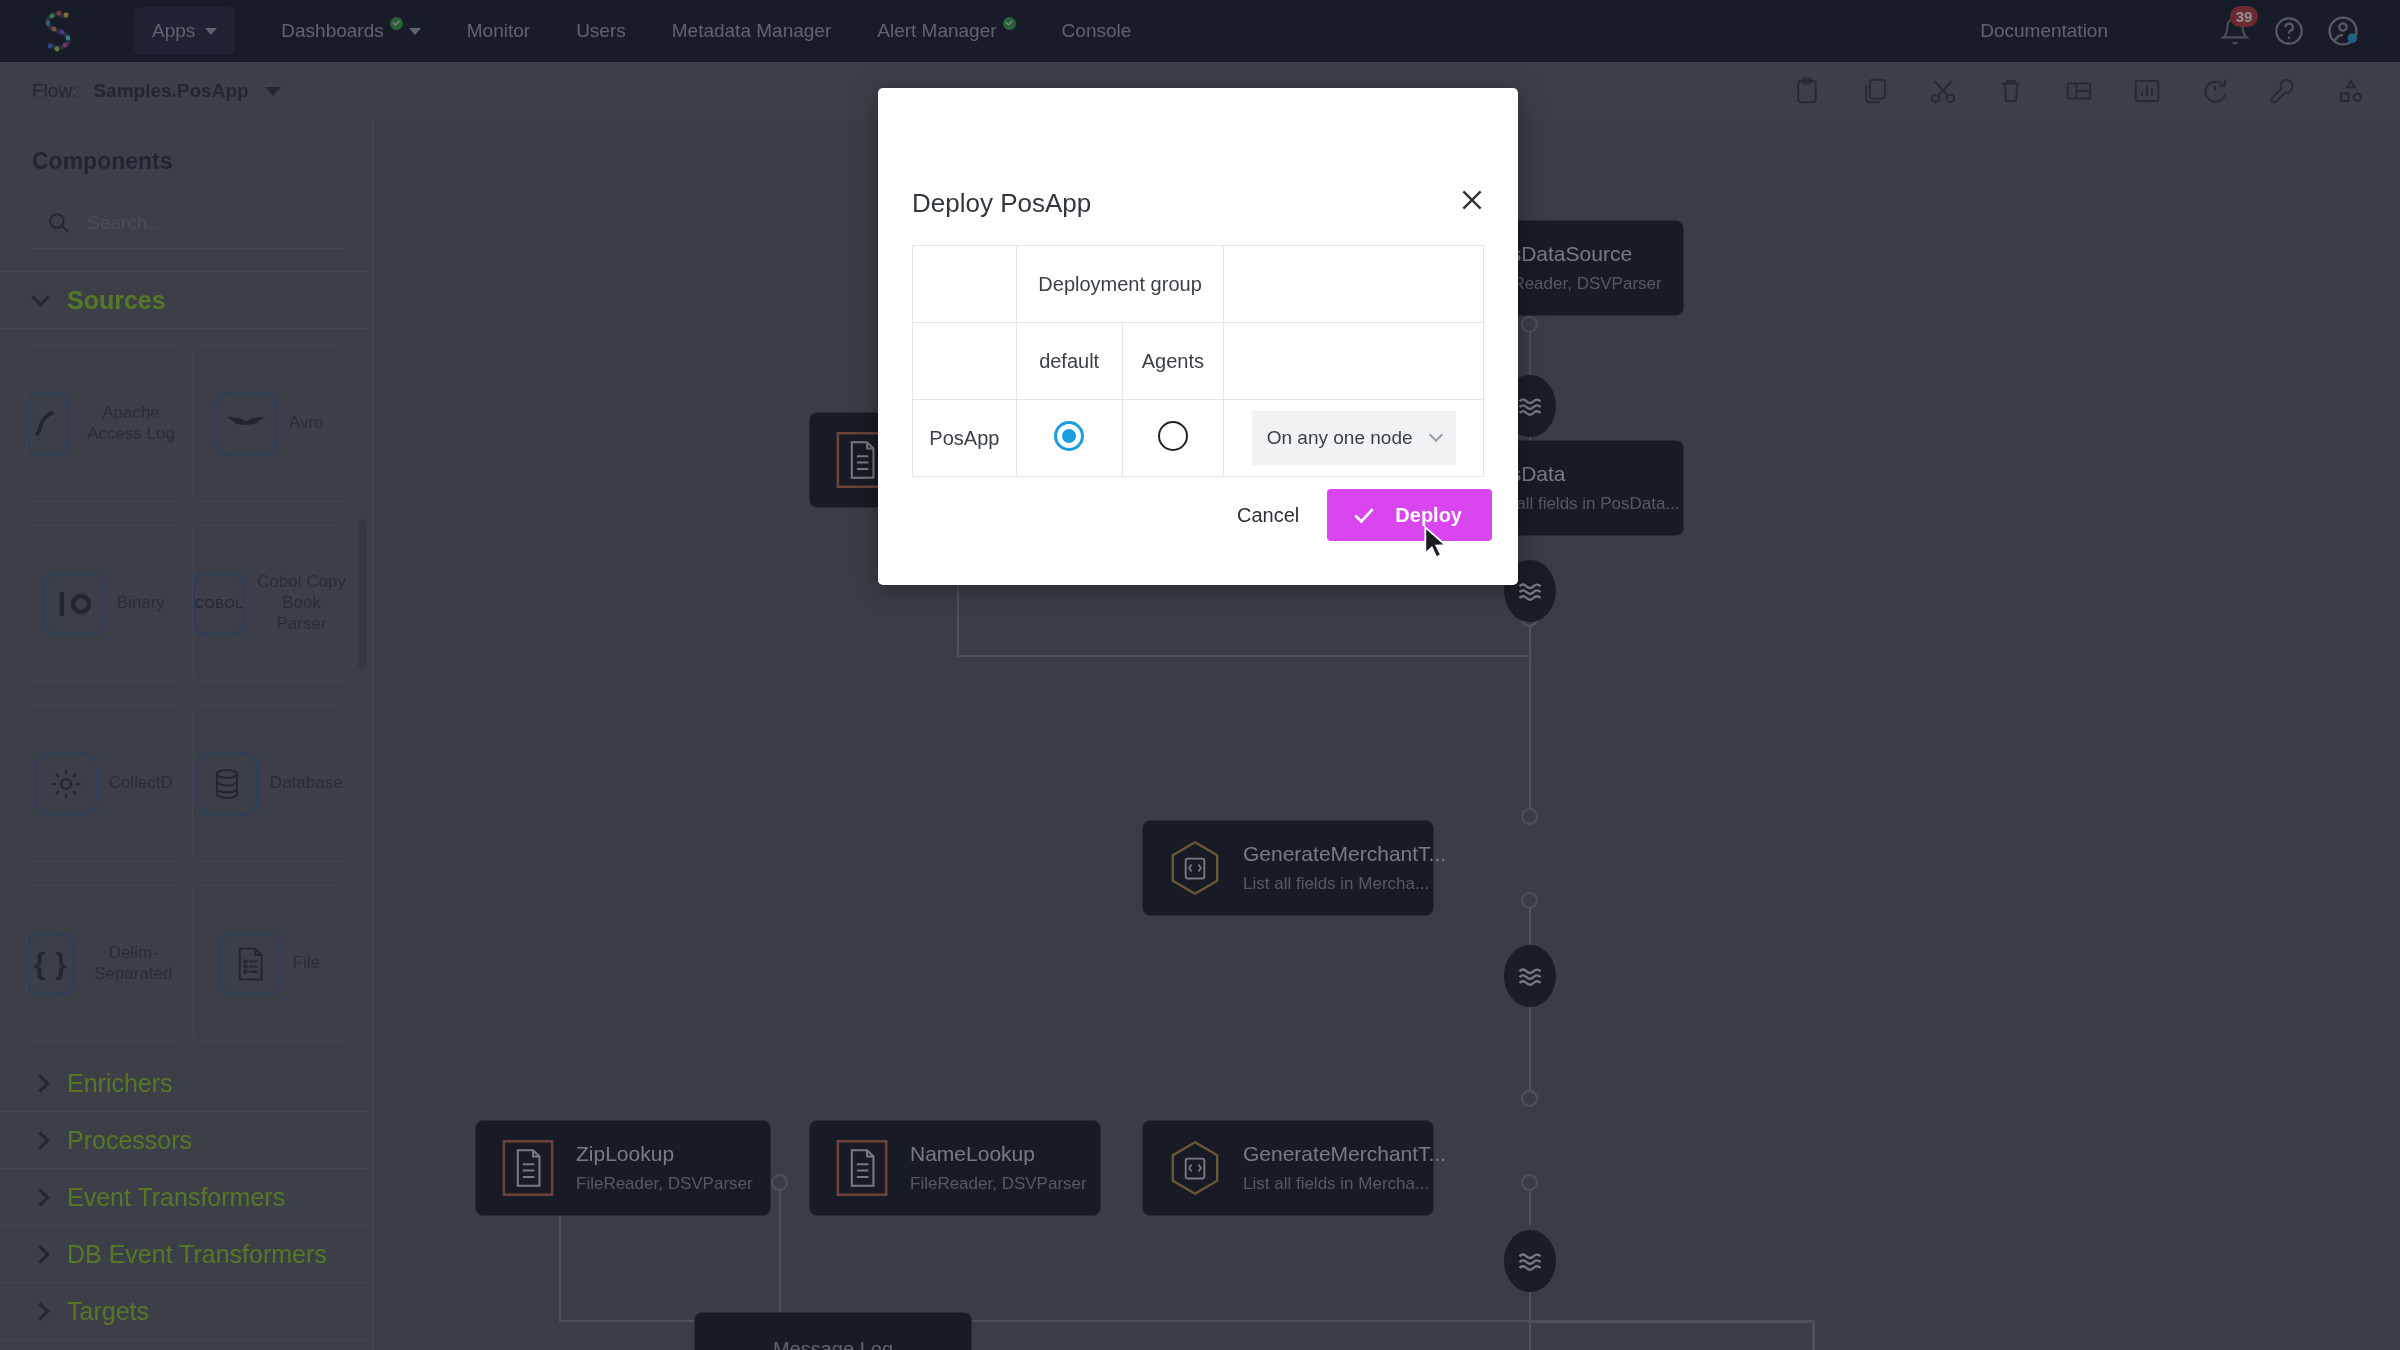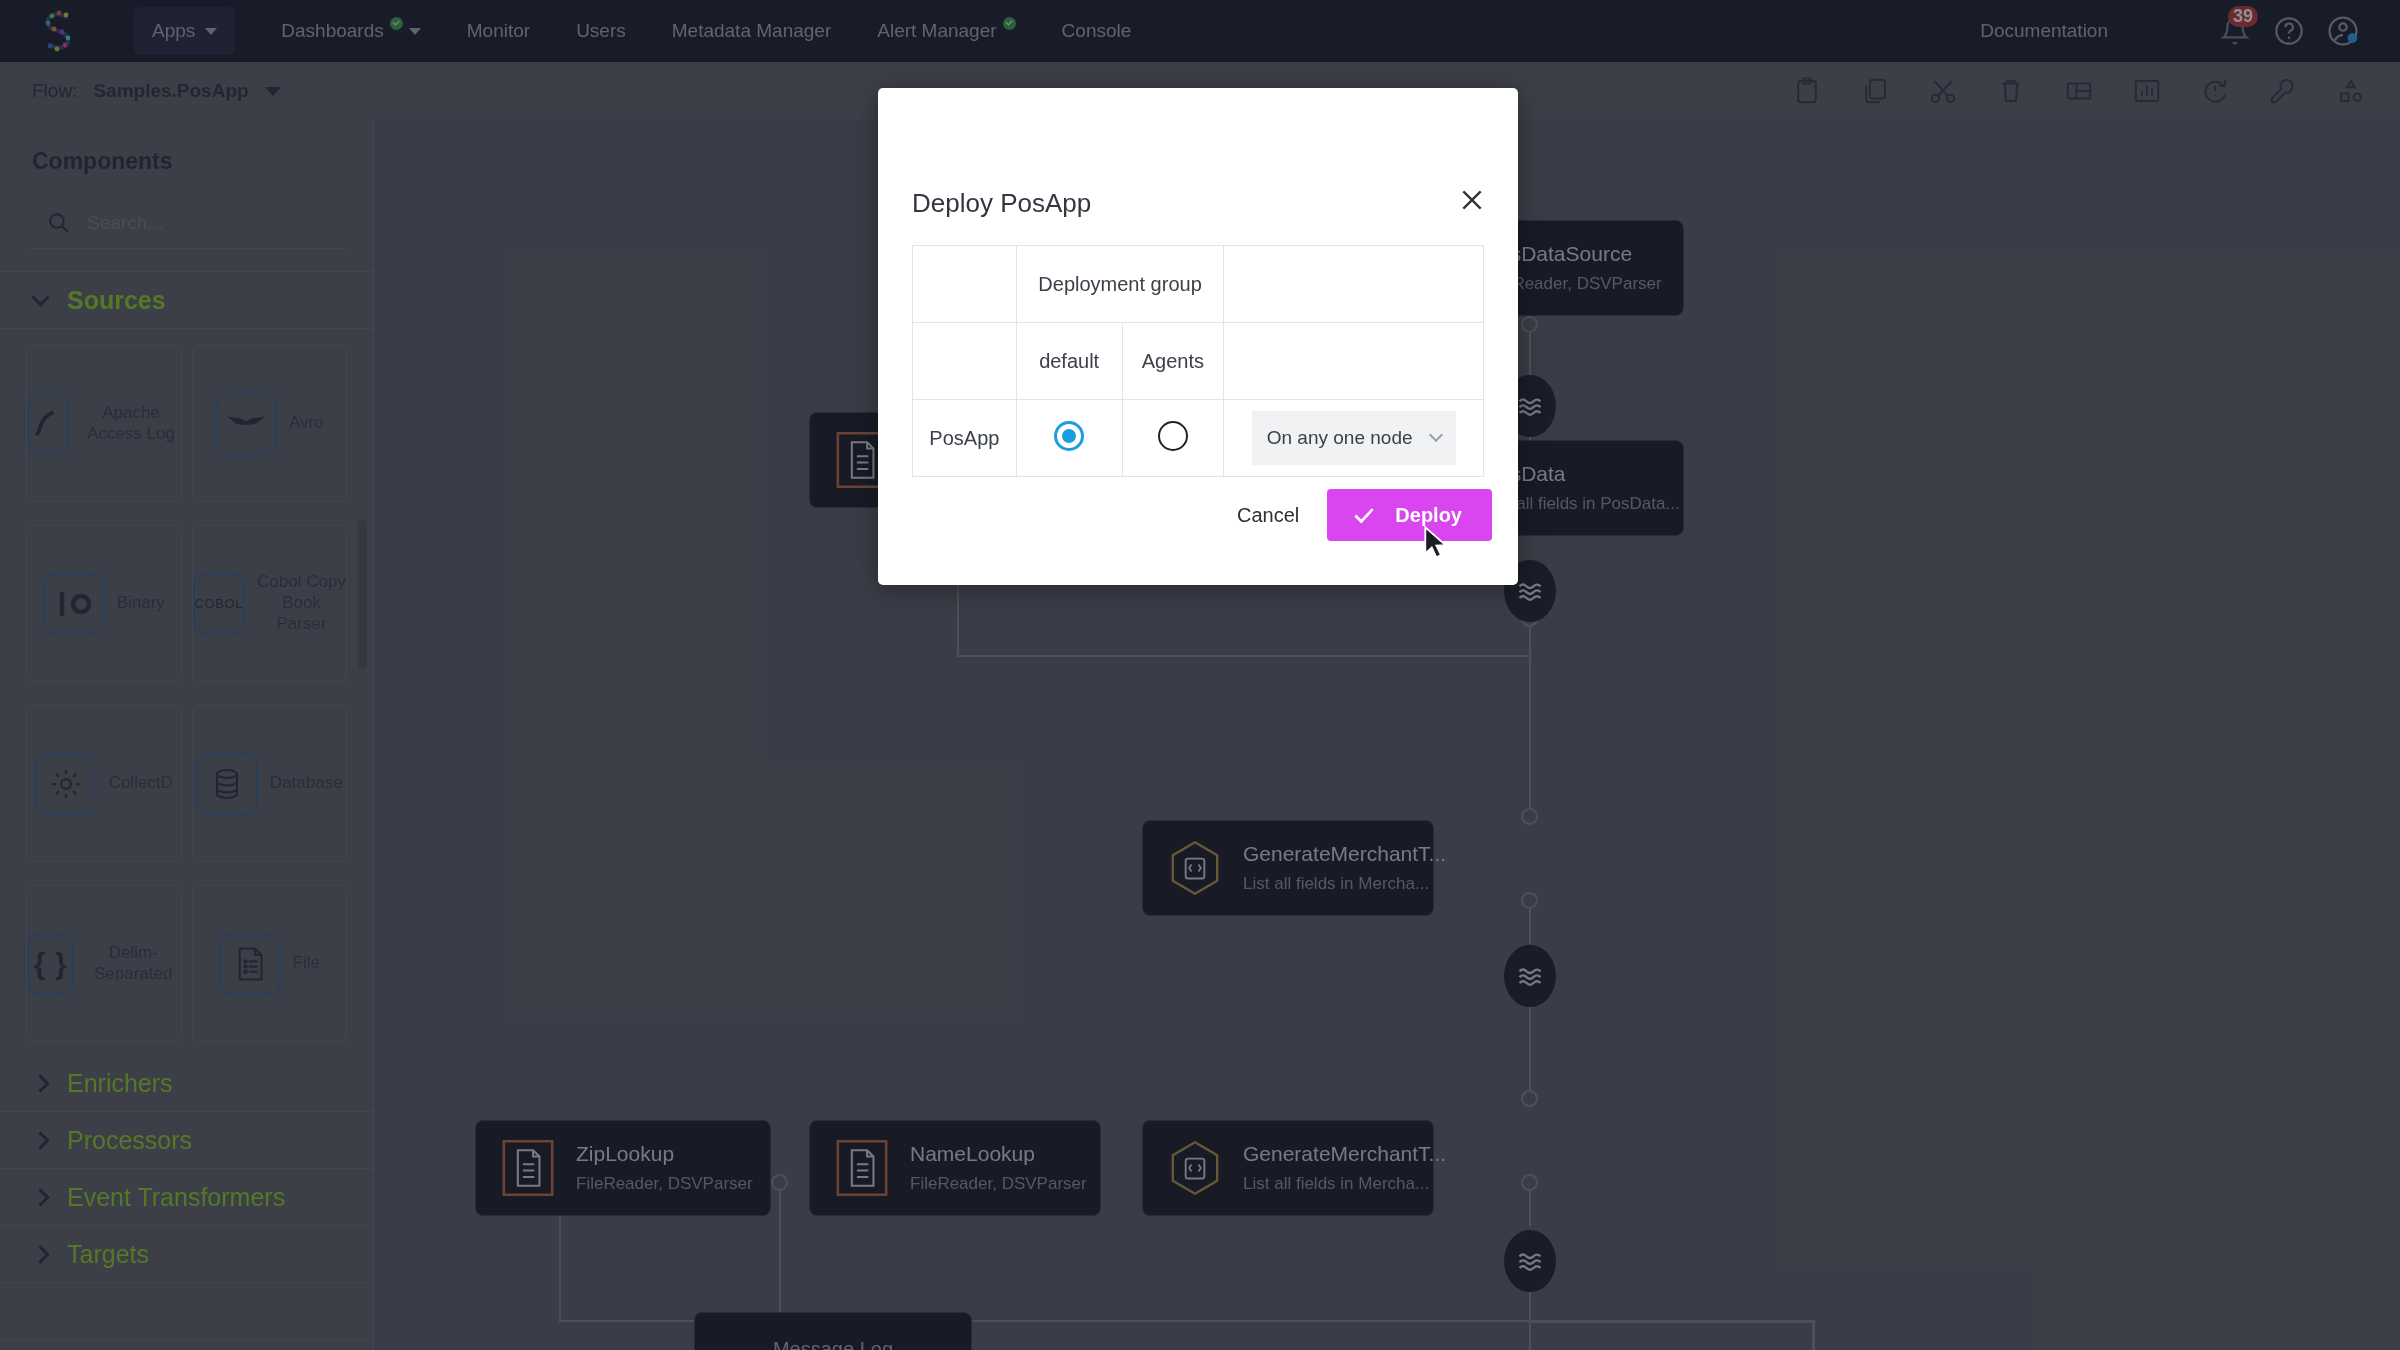--- a/index.html
+++ b/index.html
@@ -63,21 +63,21 @@
   }
   .nav-right {
     margin-left: auto; display: flex; align-items: center; gap: 0;
     padding-right: 30px;
   }
   .doc-link { color: #9ba0b0; font-size: 19px; cursor: pointer; margin-right: 100px; }
   .icon-btn { width: 54px; height: 54px; display:flex; align-items:center; justify-content:center; cursor:pointer; position: relative; }
   .badge {
     position: absolute; top: 2px; right: 4px;
     background: #b32a2a; color: #fff;
-    font-size: 18px; font-weight: bold;
+    font-size: 15px; font-weight: bold;
     border-radius: 11px; min-width: 28px; height: 21px;
     display:flex; align-items:center; justify-content:center;
     padding: 0 5px;
   }
 
   
   .subbar {
     position: absolute; top: 62px; left: 0; width: 2400px; height: 58px;
     background: #53565f;
     display: flex; align-items: center;
@@ -483,20 +483,24 @@
       <span class="chev right"></span>
       <span class="lbl">Enrichers</span>
     </div>
     <div class="sb-section collapsed">
       <span class="chev right"></span>
       <span class="lbl">Processors</span>
     </div>
     <div class="sb-section collapsed">
       <span class="chev right"></span>
       <span class="lbl">Event Transformers</span>
+    </div>
+    <div class="sb-section collapsed">
+      <span class="chev right"></span>
+      <span class="lbl">DB Event Transformers</span>
     </div>
     <div class="sb-section collapsed">
       <span class="chev right"></span>
       <span class="lbl">Targets</span>
     </div>
     <div class="sb-section collapsed">
       
       
     </div>
   </div>

